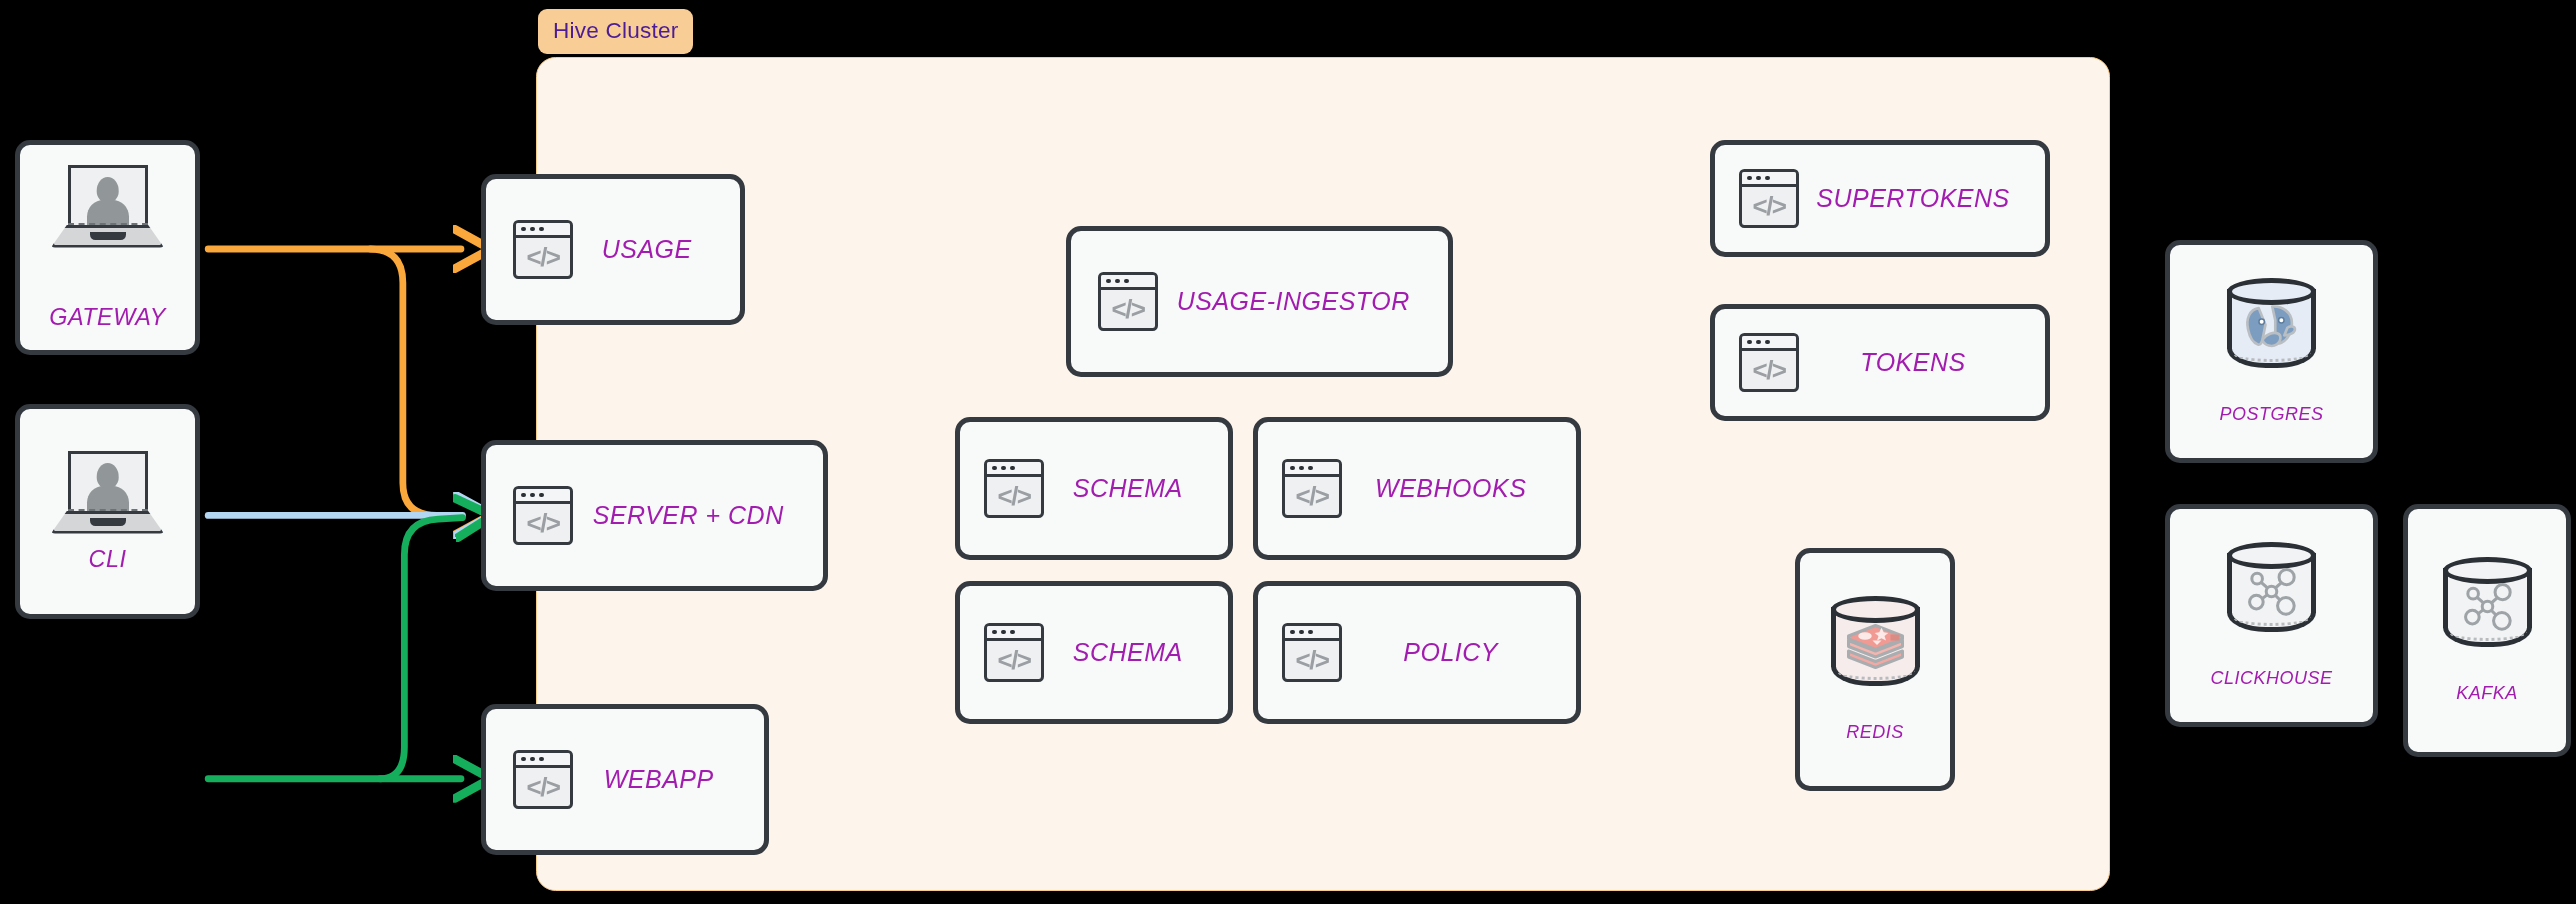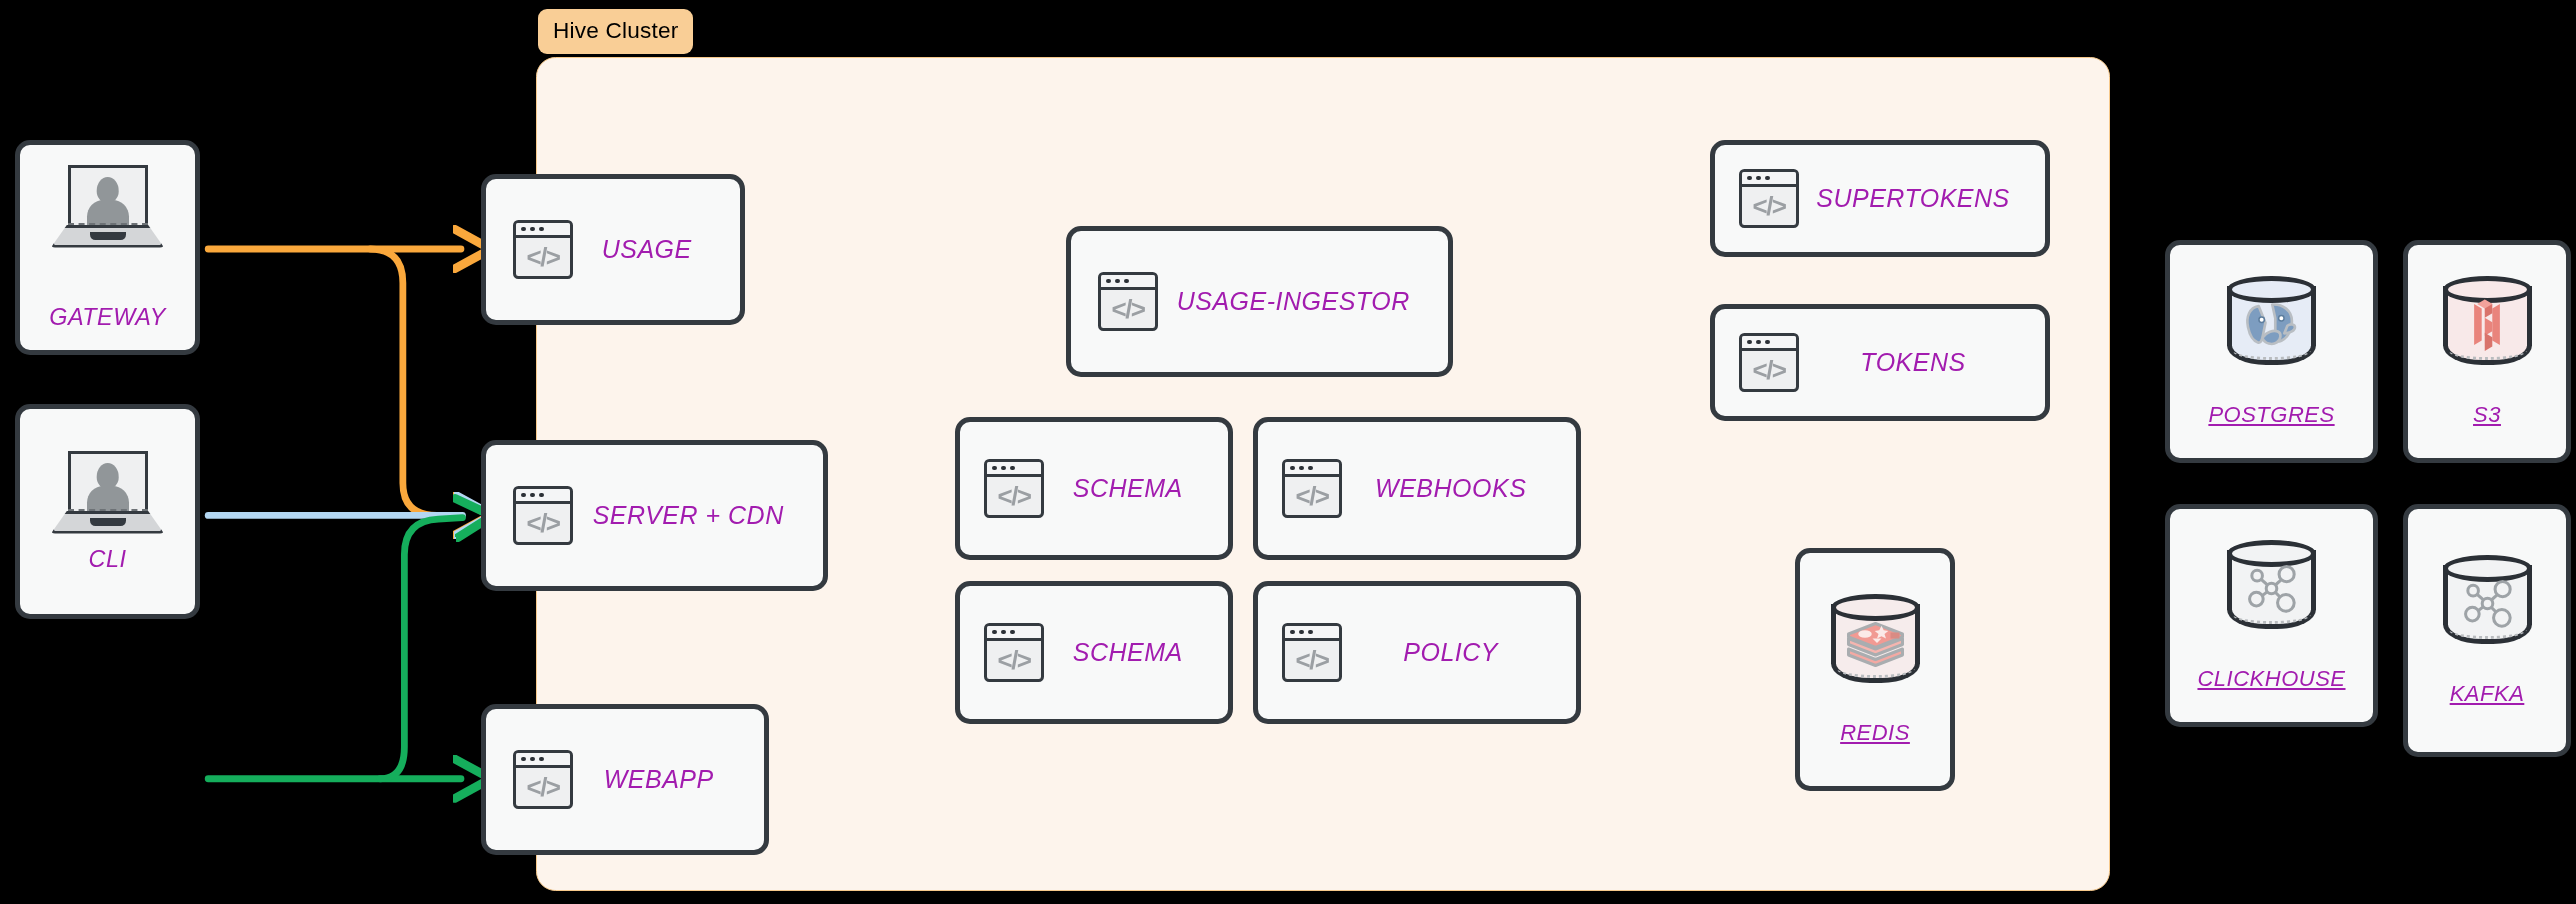--- a/index.html
+++ b/index.html
@@ -12,21 +12,21 @@
   #stage { position: relative; width: 2576px; height: 904px; background:#000; }
 
   
   .cluster-panel{
     position:absolute; left:536px; top:57px; width:1574px; height:834px;
     background:#FDF4EC; border:1.5px solid #F7C98B;
     border-radius:19.6px;
   }
   .cluster-tag{
     position:absolute; left:538px; top:9px;
-    background:#F9CE96; color:#000000;
+    background:#F9CE96; color:#4c1d95;
     font-size:22.6px; line-height:1; letter-spacing:0.2px;
     padding:10.6px 15px 12px 15px;
     border-radius:9px; white-space:nowrap;
   }
 
   
   .node{
     position:absolute;
     background:#F8F9F9;
     border:5.3px solid #343A40;
@@ -112,21 +112,21 @@
     border-bottom:3.8px dotted #b9bcbf; border-radius:50%;
   }
   .cyl .glyph{
     position:absolute; left:0; right:0; top:19.6px; bottom:16.6px;
     display:flex; align-items:center; justify-content:center;
   }
   .cyl.tint-blue .body,.cyl.tint-blue .top{ background:#E6ECF6; }
   .cyl.tint-red  .body,.cyl.tint-red  .top{ background:#F8E9E9; }
   .cyl.tint-pink .body,.cyl.tint-pink .top{ background:#F6ECEC; }
 
-  .db .label{ font-size:22px; margin-top:31px;text-decoration:underline; }
+  .db .label{ font-size:18px; margin-top:31px; }
 
   
   svg.wires{ position:absolute; left:0; top:0; width:2576px; height:904px; pointer-events:none; }
 </style>
 </head>
 <body>
 
 <div id="stage">
 
   <div class="cluster-panel"></div>
@@ -337,40 +337,20 @@
             <path d="M56,44 C64,44 70,40 70,36 C70,32 64,31 60,34 Z"></path>
           </g>
           <circle cx="26" cy="26" r="3.6" fill="#FFFFFF" stroke="#5D7E9E" stroke-width="2"></circle>
           <circle cx="52" cy="24" r="3.6" fill="#FFFFFF" stroke="#5D7E9E" stroke-width="2"></circle>
         </svg>
       </span>
     </span>
     <span class="label">POSTGRES</span>
   </div>
 
-  <div class="node vert db" style="left:2403px; top:240px; width:168px; height:223px;">
-    <span class="cyl tint-red">
-      <span class="body"></span>
-      <span class="top"></span>
-      <span class="mid"></span>
-      <span class="glyph">
-        <svg width="56" height="53" viewBox="0 0 74 70" aria-hidden="true">
-          <g fill="#E9847C">
-            <path d="M20,8 L30,14 L30,56 L20,62 Z"></path>
-            <path d="M54,8 L44,14 L44,56 L54,62 Z"></path>
-            <path d="M34,2 L44,8 L44,20 L34,26 Z" fill="#D9736B"></path>
-            <path d="M34,26 L44,32 L44,44 L34,50 Z" fill="#E9847C"></path>
-            <path d="M34,46 L44,52 L44,64 L34,70 Z" fill="#D9736B"></path>
-            <path d="M34,2 L24,8 L34,14 L44,8 Z" fill="#F2A29B"></path>
-          </g>
-        </svg>
-      </span>
-    </span>
-    <span class="label">S3</span>
-  </div>
 
   <div class="node vert db" style="left:2165px; top:504px; width:213px; height:223px;">
     <span class="cyl">
       <span class="body"></span>
       <span class="top"></span>
       <span class="mid"></span>
       <span class="glyph">
         <svg width="59" height="53" viewBox="0 0 78 70" aria-hidden="true">
           <g stroke="#9EA3A7" stroke-width="4" fill="none">
             <line x1="22" y1="20" x2="39" y2="35"></line>

